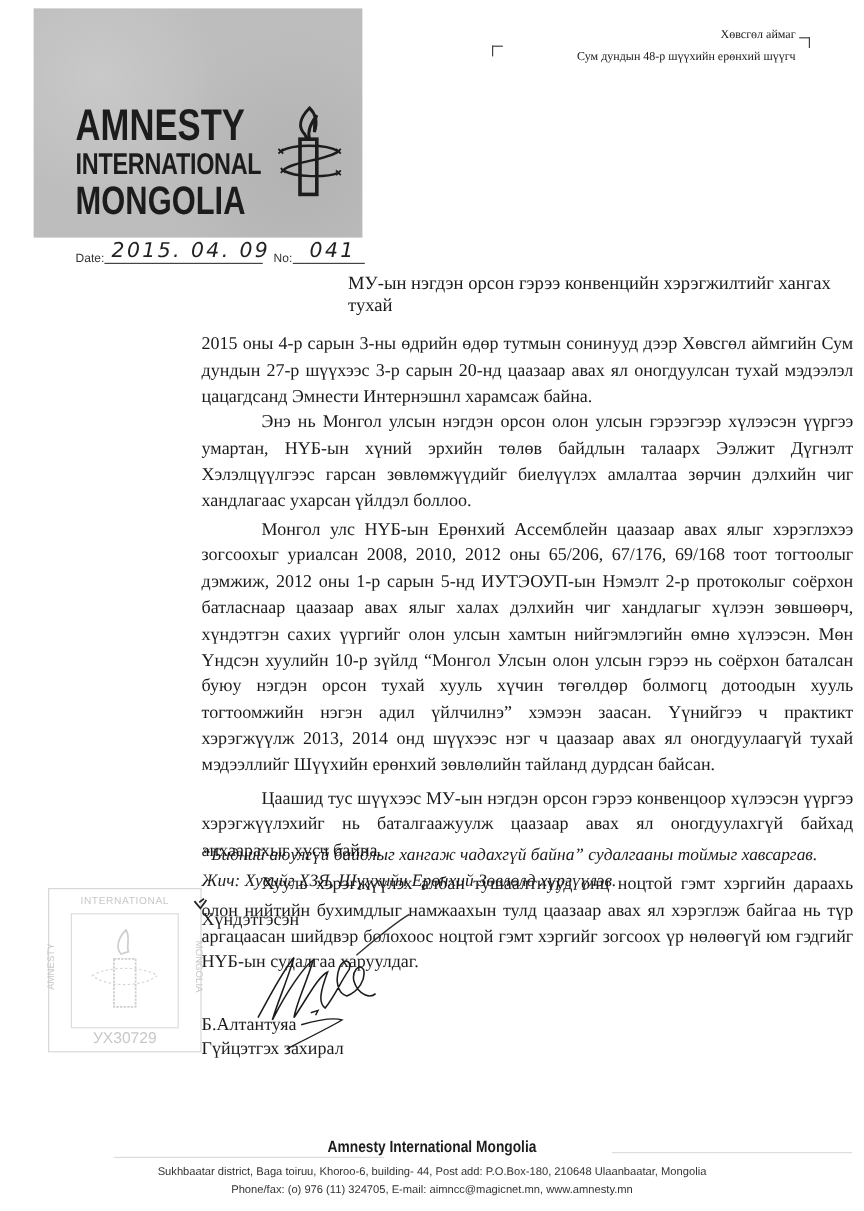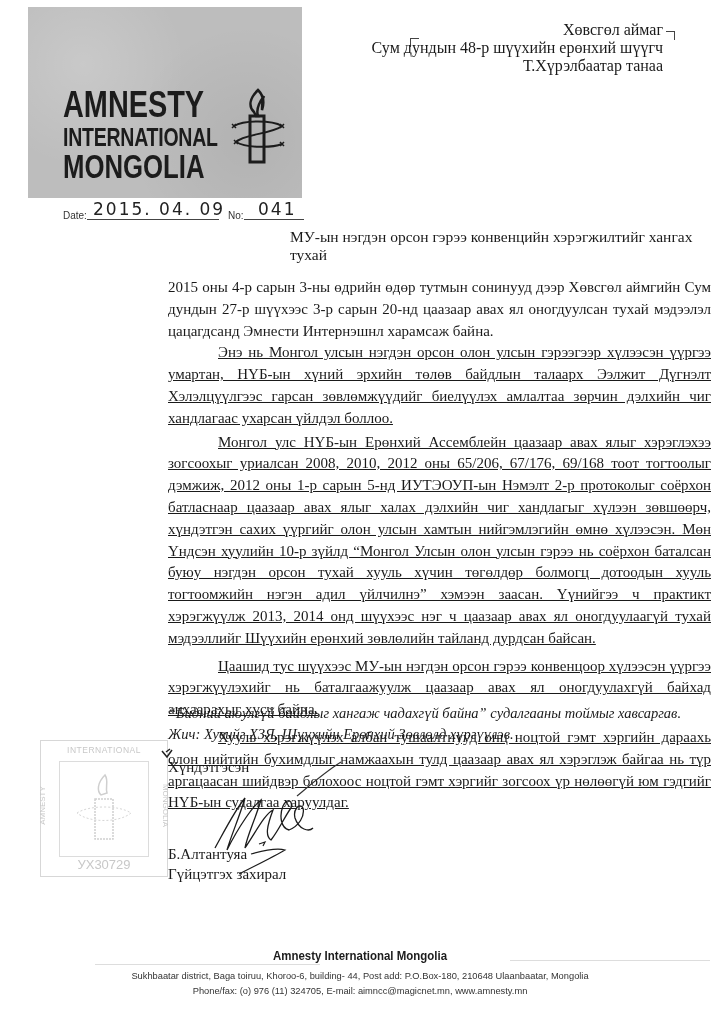--- a/index.html
+++ b/index.html
@@ -27,44 +27,44 @@
   .candle { position:absolute; left:228px; top:86px; width:60px; height:80px; }
 
   .date-row {
     position:absolute; left:63px; top:203px; width:240px; height:20px;
     font-family:"Liberation Sans", "DejaVu Sans", sans-serif; font-size:10px; color:#333;
   }
   .date-row .lbl { position:absolute; bottom:2px; }
   .date-row .line { position:absolute; bottom:3px; border-bottom:1px solid #444; }
   .hand {
     position:absolute; bottom:4px;
-    font-family:"DejaVu Sans", sans-serif; font-size:17px; color:#222;
+    font-family:"DejaVu Sans", sans-serif; font-style:italic; font-size:17px; color:#222;
     letter-spacing:2px; font-weight:normal;
   }
 
   .addressee {
     position:absolute; right:57px; top:21px; text-align:right;
-    font-size:16px; line-height:18px;
+    font-size:10px; line-height:18px;
   }
   .bracket-l { position:absolute; left:410px; top:38px; width:8px; height:8px;
     border-left:1.5px solid #444; border-top:1.5px solid #444; }
   .bracket-r { position:absolute; left:666px; top:31px; width:8px; height:8px;
     border-right:1.5px solid #444; border-top:1.5px solid #444; }
 
   .subject {
     position:absolute; left:290px; top:228px; font-size:15.5px;
   }
 
   .body {
     position:absolute; left:168px; top:261px; width:543px;
     font-size:15px; line-height:21.8px; text-align:justify;margin-top:16px;
   }
   .body p { margin:0; }
   .body p.ind { text-indent:50px; }
-  .body p + p { margin-top:0px;text-decoration:underline; }
+  .body p + p { margin-top:0px; }
 
   .notes {
     position:absolute; left:168px; top:703px; width:543px;
     font-size:14.5px; line-height:21px; font-style:italic;
   }
   .notes p { margin:0; }
 
   .closing {
     position:absolute; left:168px; top:757px; font-size:15px; line-height:20px;
   }
@@ -123,21 +123,20 @@
   <span class="lbl" style="left:165px;">No:</span>
   <span class="line" style="left:181px; width:60px;"></span>
   <span class="hand" style="left:195px;">041</span>
 </div>
 
 <div class="bracket-l"></div>
 <div class="bracket-r"></div>
 <div class="addressee">
   <div>Хөвсгөл аймаг</div>
   <div>Сум дундын 48-р шүүхийн ерөнхий шүүгч</div>
-  <div>Т.Хүрэлбаатар танаа</div>
 </div>
 
 <div class="subject">МУ-ын нэгдэн орсон гэрээ конвенцийн хэрэгжилтийг хангах тухай</div>
 
 <div class="body">
   <p>2015 оны 4-р сарын 3-ны өдрийн өдөр тутмын сонинууд дээр Хөвсгөл аймгийн Сум дундын 27-р шүүхээс 3-р сарын 20-нд цаазаар авах ял оногдуулсан тухай мэдээлэл цацагдсанд Эмнести Интернэшнл харамсаж байна.</p>
   <p class="ind">Энэ нь Монгол улсын нэгдэн орсон олон улсын гэрээгээр хүлээсэн үүргээ умартан, НҮБ-ын хүний эрхийн төлөв байдлын талаарх Ээлжит Дүгнэлт Хэлэлцүүлгээс гарсан зөвлөмжүүдийг биелүүлэх амлалтаа зөрчин дэлхийн чиг хандлагаас ухарсан үйлдэл боллоо.</p>
   <p class="ind" style="margin-top:2px;">Монгол улс НҮБ-ын Ерөнхий Ассемблейн цаазаар авах ялыг хэрэглэхээ зогсоохыг уриалсан 2008, 2010, 2012 оны 65/206, 67/176, 69/168 тоот тогтоолыг дэмжиж, 2012 оны 1-р сарын 5-нд ИУТЭОУП-ын Нэмэлт 2-р протоколыг соёрхон батласнаар цаазаар авах ялыг халах дэлхийн чиг хандлагыг хүлээн зөвшөөрч, хүндэтгэн сахих үүргийг олон улсын хамтын нийгэмлэгийн өмнө хүлээсэн. Мөн Үндсэн хуулийн 10-р зүйлд “Монгол Улсын олон улсын гэрээ нь соёрхон баталсан буюу нэгдэн орсон тухай хууль хүчин төгөлдөр болмогц дотоодын хууль тогтоомжийн нэгэн адил үйлчилнэ” хэмээн заасан. Үүнийгээ ч практикт хэрэгжүүлж 2013, 2014 онд шүүхээс нэг ч цаазаар авах ял оногдуулаагүй тухай мэдээллийг Шүүхийн ерөнхий зөвлөлийн тайланд дурдсан байсан.</p>
   <p class="ind" style="margin-top:6px;">Цаашид тус шүүхээс МУ-ын нэгдэн орсон гэрээ конвенцоор хүлээсэн үүргээ хэрэгжүүлэхийг нь баталгаажуулж цаазаар авах ял оногдуулахгүй байхад анхаарахыг хүсч байна.</p>
   <p class="ind" style="margin-top:6px;">Хууль хэрэгжүүлэх албан тушаалтнууд онц ноцтой гэмт хэргийн дараахь олон нийтийн бухимдлыг намжаахын тулд цаазаар авах ял хэрэглэж байгаа нь түр аргацаасан шийдвэр болохоос ноцтой гэмт хэргийг зогсоох үр нөлөөгүй юм гэдгийг НҮБ-ын судалгаа харуулдаг.</p>

